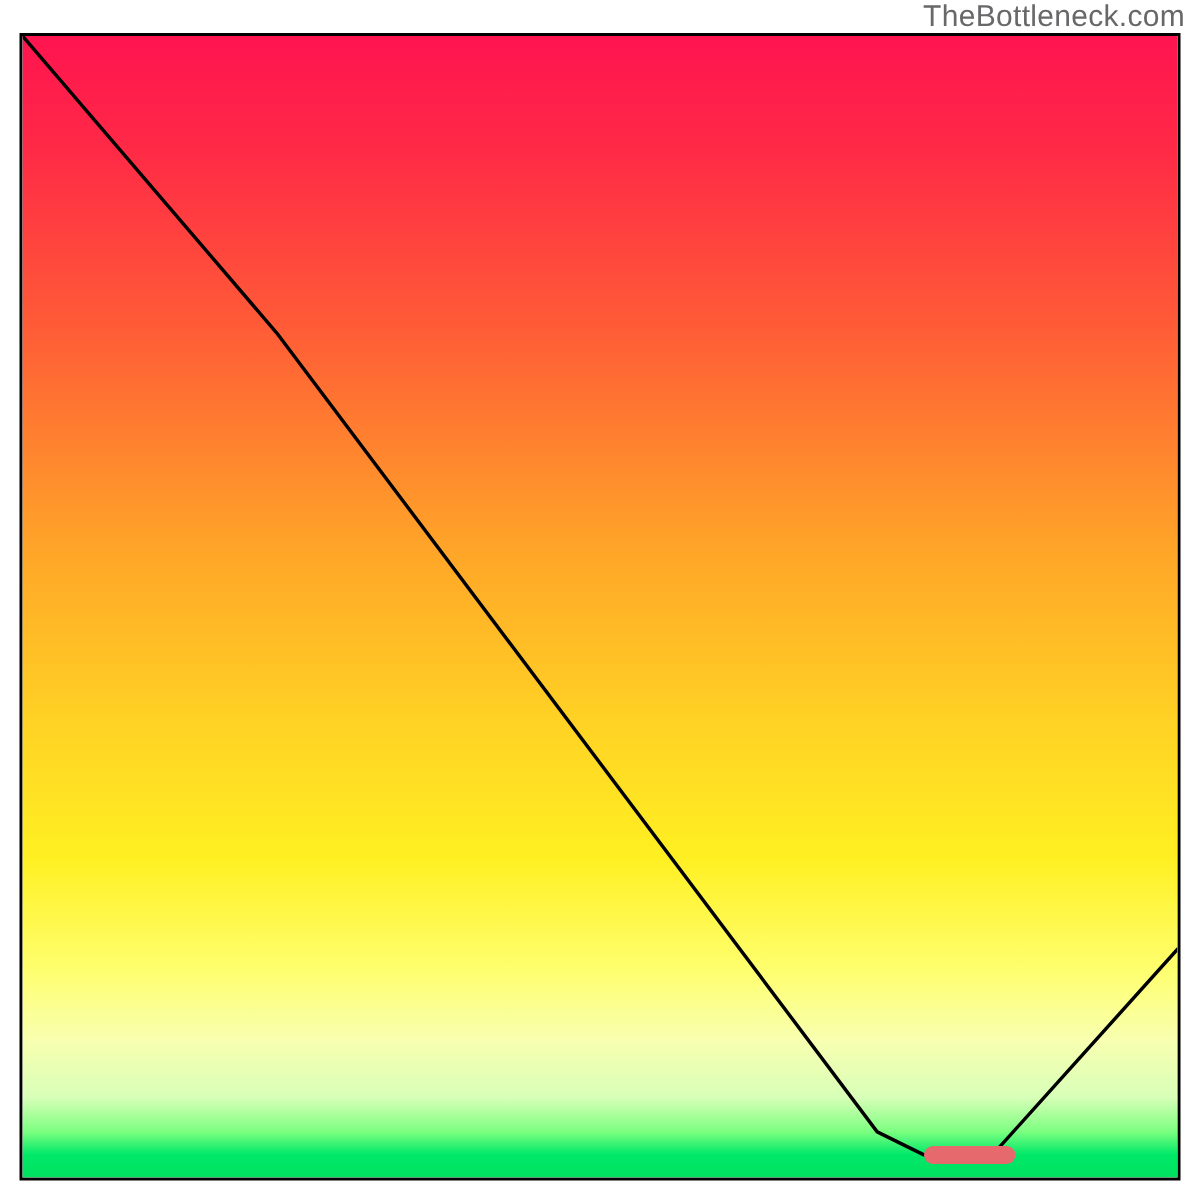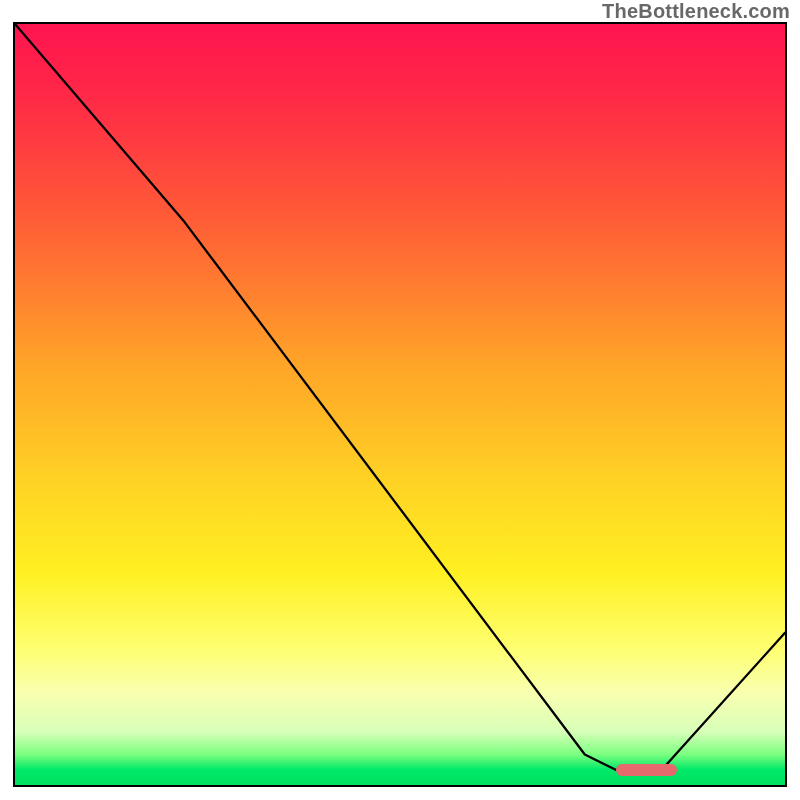--- a/index.html
+++ b/index.html
@@ -65,21 +65,21 @@
     height: 12px;
     border-radius: 6px;
     background: #e66a6d;
   }
   .watermark {
     position: absolute;
     top: 0;
     right: 10px;
     font-family: Arial, Helvetica, sans-serif;
     font-size: 20px;
-    font-weight: 700;
+    font-weight: 400;
     color: #68686a;
     letter-spacing: 0.2px;
     user-select: none;
   }
 </style>
 </head>
 <body>
 
 <div class="stage">
 

